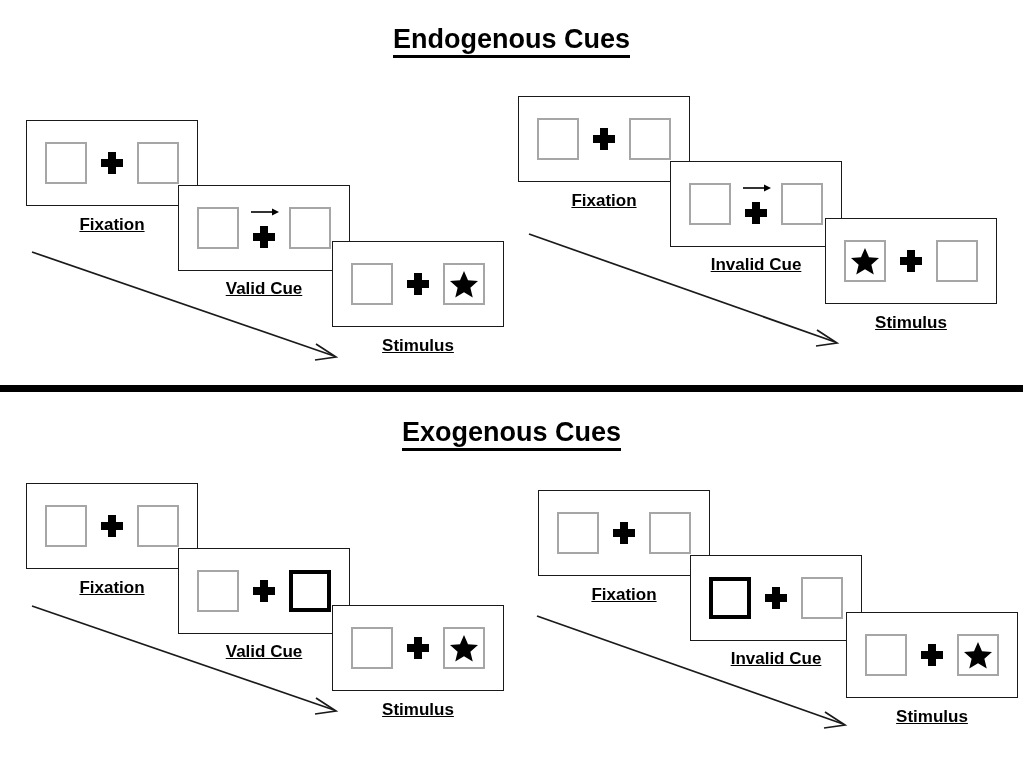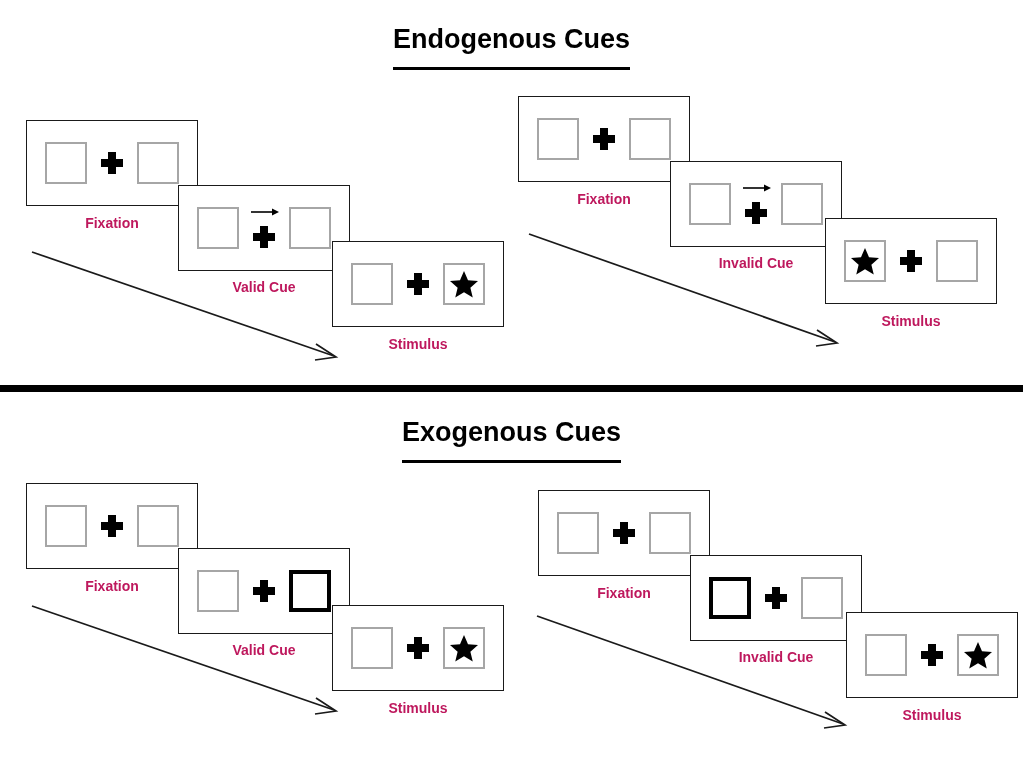--- a/index.html
+++ b/index.html
@@ -20,21 +20,21 @@
     position: absolute;
     width: 100%;
     text-align: center;
     font-size: 27px;
     font-weight: bold;
     color: #000000;
     letter-spacing: 0px;
   }
   .section-title span {
     border-bottom: 3px solid #000000;
-    padding-bottom: 13px;
+    padding-bottom: 1px;
   }
   #title-endogenous { top: 24px; left: 0; }
   #title-exogenous  { top: 417px; left: 0; text-align: center; }
 
   
   #section-divider {
     position: absolute;
     left: 0;
     top: 385px;
     width: 1023px;
@@ -122,25 +122,26 @@
   
   .star-svg {
     width: 30px;
     height: 30px;
     display: block;
   }
 
   
   .caption {
     position: absolute;
-    font-size: 14px;
+    font-size: 17px;
     font-weight: bold;
-    color: #be185d;
+    color: #000000;
     white-space: nowrap;
     text-align: center;
+    text-decoration: underline;
   }
 
   
   .time-arrow {
     position: absolute;
     pointer-events: none;
   }
 </style>
 </head>
 <body>

